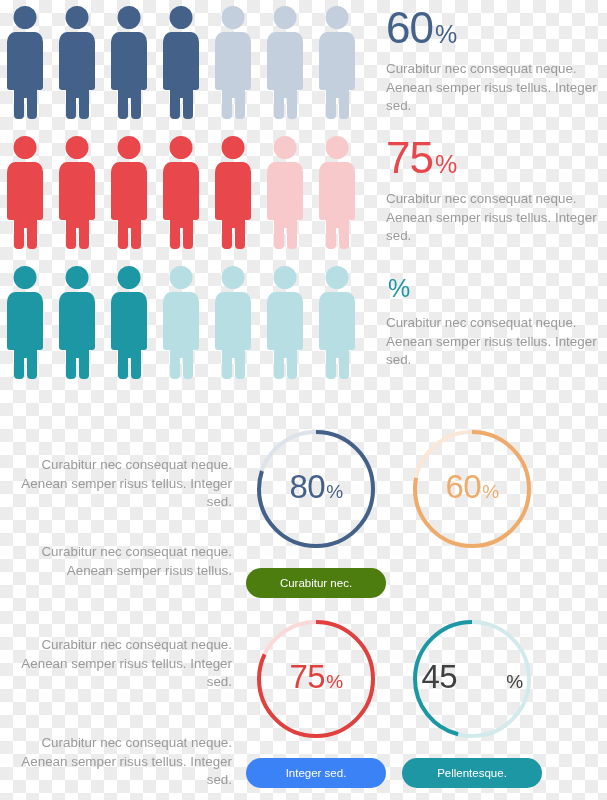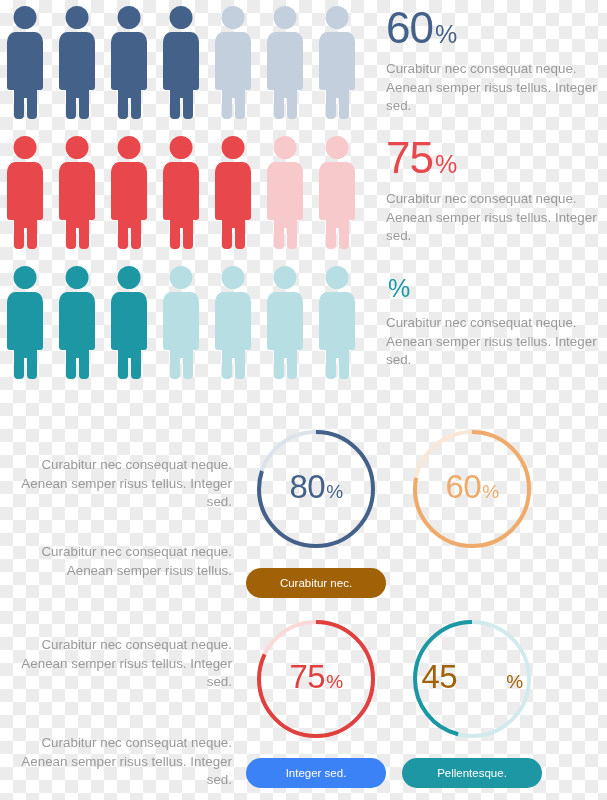--- a/index.html
+++ b/index.html
@@ -389,21 +389,21 @@
           <circle cx="63" cy="63" r="57" fill="none" stroke-width="4" id="track-0" stroke="#dde3ea"></circle>
           <circle cx="63" cy="63" r="57" fill="none" stroke-width="4" stroke-linecap="butt" id="arc-0" stroke="#44618a" stroke-dasharray="286.5132500073891 71.62831250184729"></circle>
         </svg>
         <div class="donut-label">
           <div class="donut-value" id="dv-0" style="color: rgb(68, 97, 138);">
             <span>80</span>
               <span class="pct">%</span>
           </div>
         </div>
       </div>
-      <button class="pill-btn" id="btn-0" style="background: #a16207;">Curabitur nec.</button>
+      <button class="pill-btn" id="btn-0" style="background: #4d7c0f;">Curabitur nec.</button>
     </div>
 
     <div class="donut-cell" style="left:396px; top:22px;">
       <div class="donut-wrap">
         <svg viewBox="0 0 126 126">
           <circle cx="63" cy="63" r="57" fill="none" stroke-width="4" id="track-1" stroke="#fae7d6"></circle>
           <circle cx="63" cy="63" r="57" fill="none" stroke-width="4" stroke-linecap="butt" id="arc-1" stroke="#eeab6b" stroke-dasharray="279.3504187572044 78.79114375203199"></circle>
         </svg>
         <div class="donut-label">
           <div class="donut-value" id="dv-1" style="color: rgb(238, 171, 107);">
@@ -430,21 +430,21 @@
       <button class="pill-btn" id="btn-2" style="background: #3b82f6;">Integer sed.</button>
     </div>
 
     <div class="donut-cell" style="left:396px; top:212px;">
       <div class="donut-wrap">
         <svg viewBox="0 0 126 126">
           <circle cx="63" cy="63" r="57" fill="none" stroke-width="4" id="track-3" stroke="#d3eaec"></circle>
           <circle cx="63" cy="63" r="57" fill="none" stroke-width="4" stroke-linecap="butt" id="arc-3" stroke="#1d97a4" stroke-dasharray="164.74511875424875 193.39644375498764" transform="scale(1,-1) translate(0,-126)"></circle>
         </svg>
         <div class="donut-label">
-          <div class="donut-value" id="dv-3" style="color: #a16207; gap: 48px;">
+          <div class="donut-value" id="dv-3" style="color: #404040; gap: 48px;">
             <span>45</span>
               <span class="pct">%</span>
           </div>
         </div>
       </div>
       <button class="pill-btn" id="btn-3" style="background: rgb(29, 151, 164);">Pellentesque.</button>
     </div>
 
   </div>
 </div>

